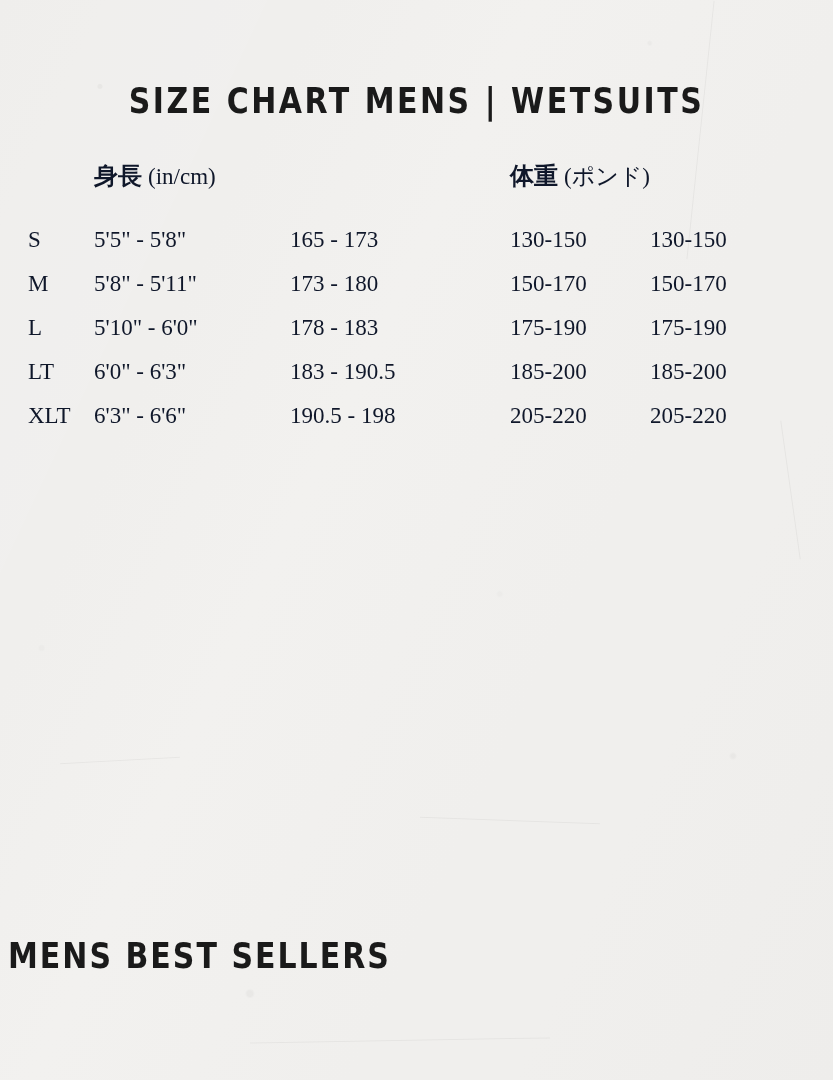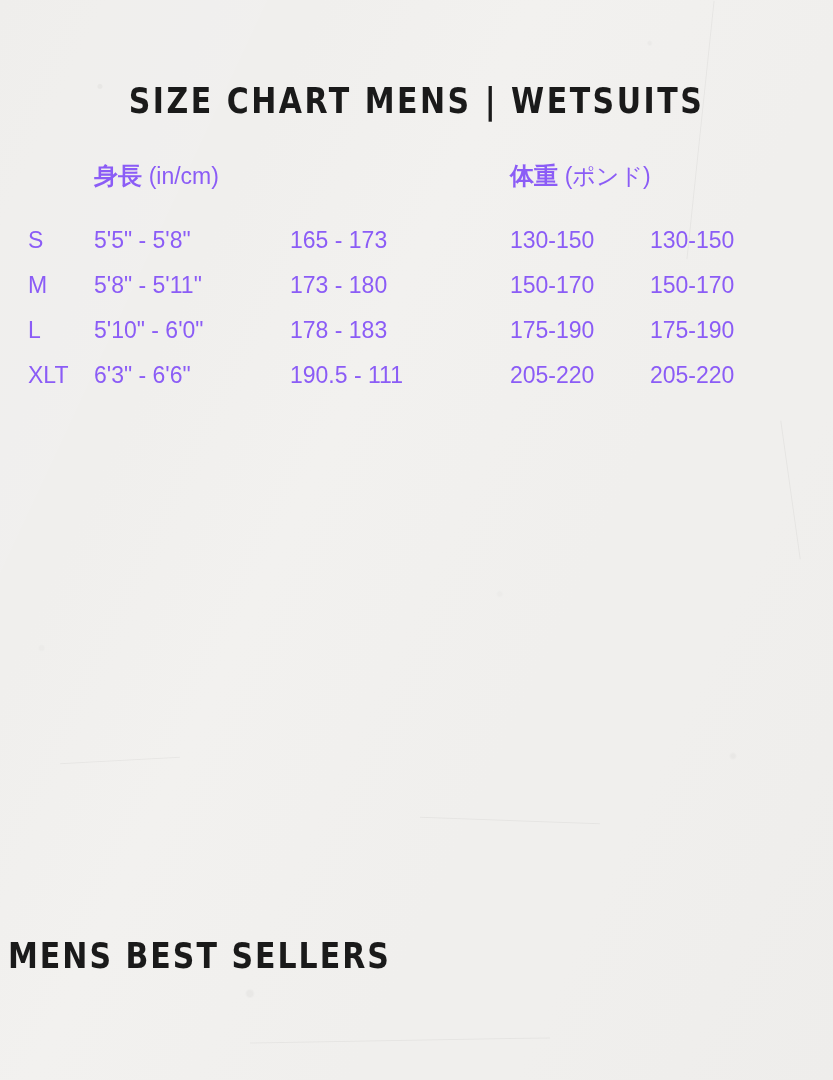--- a/index.html
+++ b/index.html
@@ -64,22 +64,22 @@
     position: absolute;
     left: 0;
     top: 160px;
     width: 833px;
   }
 
   table.size-table {
     border-collapse: collapse;
     margin-left: 18px;
     font-size: 23px;
-    font-family: Liberation Sans, sans-serif;
-    color: #8b5cf6;
+    font-family: Liberation Serif, serif;
+    color: #0f172a;
   }
   table.size-table th {
     font-weight: 700;
     text-align: left;
     font-size: 24px;
     padding: 0 0 26px 0;
     white-space: nowrap;
   }
   table.size-table th .unit {
     font-weight: 400;
@@ -156,23 +156,30 @@
           <td class="col-wt2">150-170</td>
         </tr>
         <tr>
           <td class="col-size">L</td>
           <td class="col-htin">5'10" - 6'0"</td>
           <td class="col-htcm">178 - 183</td>
           <td class="col-wt1">175-190</td>
           <td class="col-wt2">175-190</td>
         </tr>
         <tr>
+          <td class="col-size">LT</td>
+          <td class="col-htin">6'0" - 6'3"</td>
+          <td class="col-htcm">183 - 190.5</td>
+          <td class="col-wt1">185-200</td>
+          <td class="col-wt2">185-200</td>
+        </tr>
+        <tr>
           <td class="col-size">XLT</td>
           <td class="col-htin">6'3" - 6'6"</td>
-          <td class="col-htcm">190.5 - 111</td>
+          <td class="col-htcm">190.5 - 198</td>
           <td class="col-wt1">205-220</td>
           <td class="col-wt2">205-220</td>
         </tr>
       </tbody>
     </table>
   </div>
 
   <div class="footer">MENS BEST SELLERS</div>
 </div>
 

